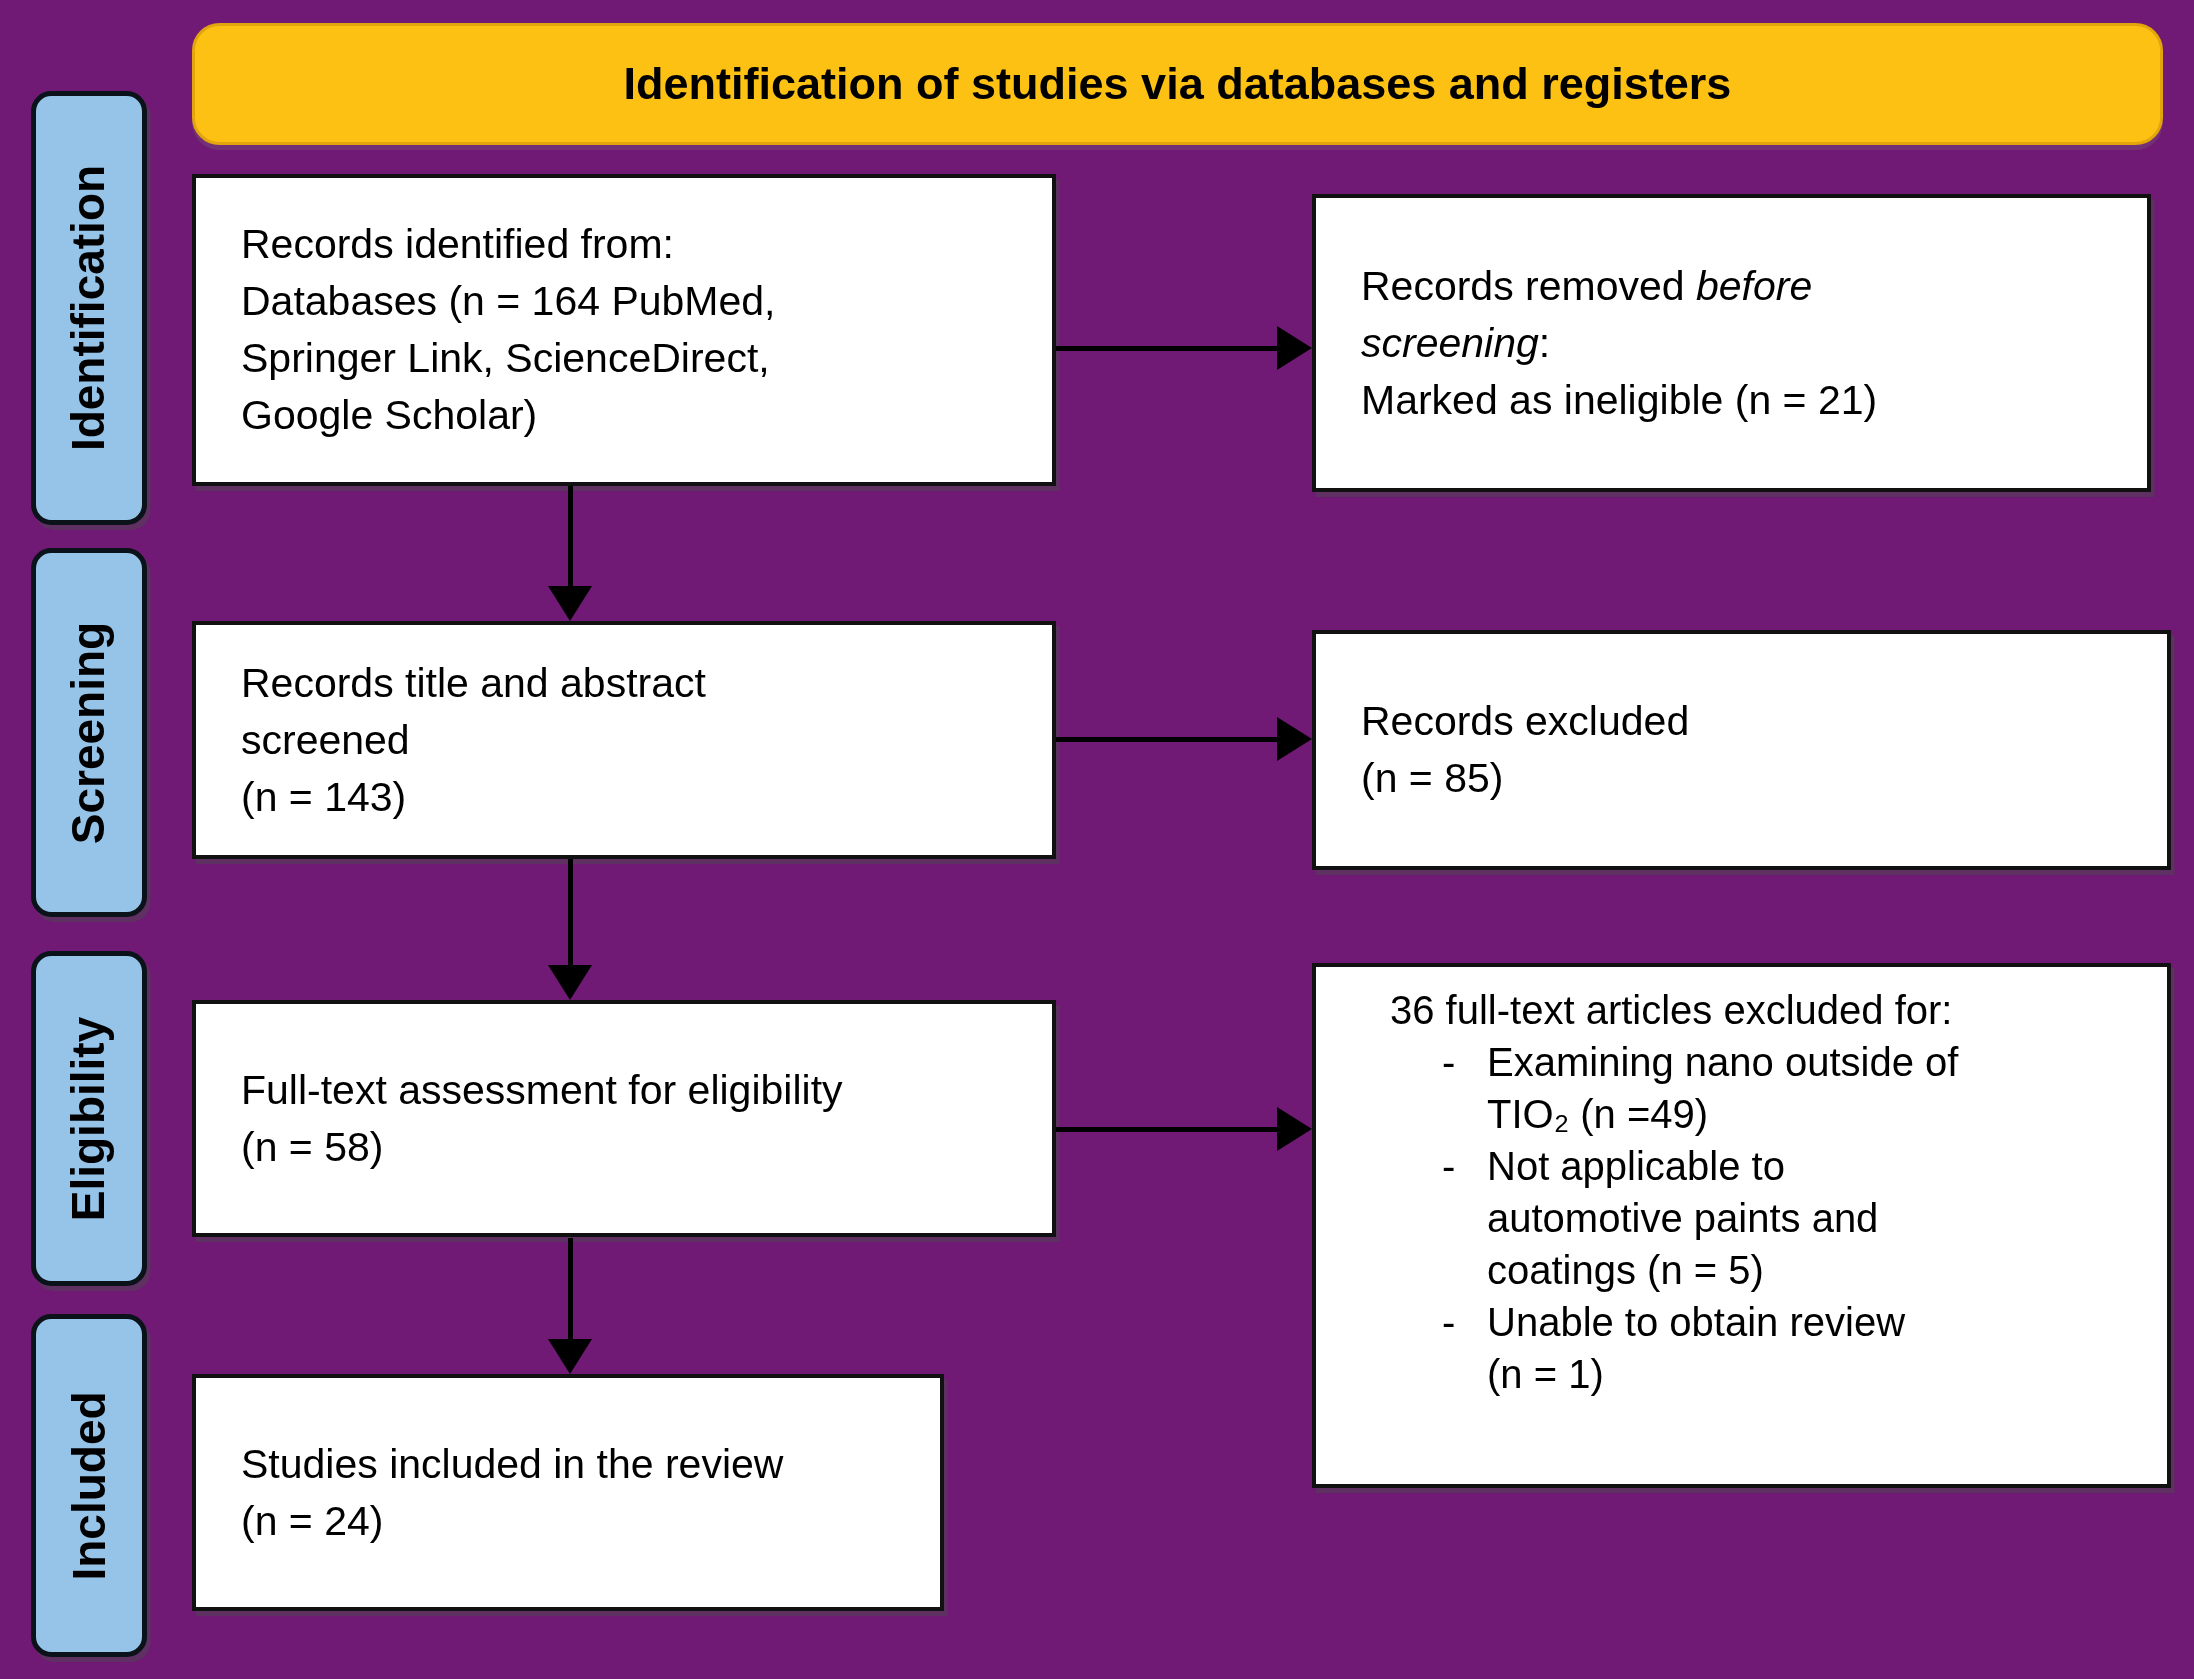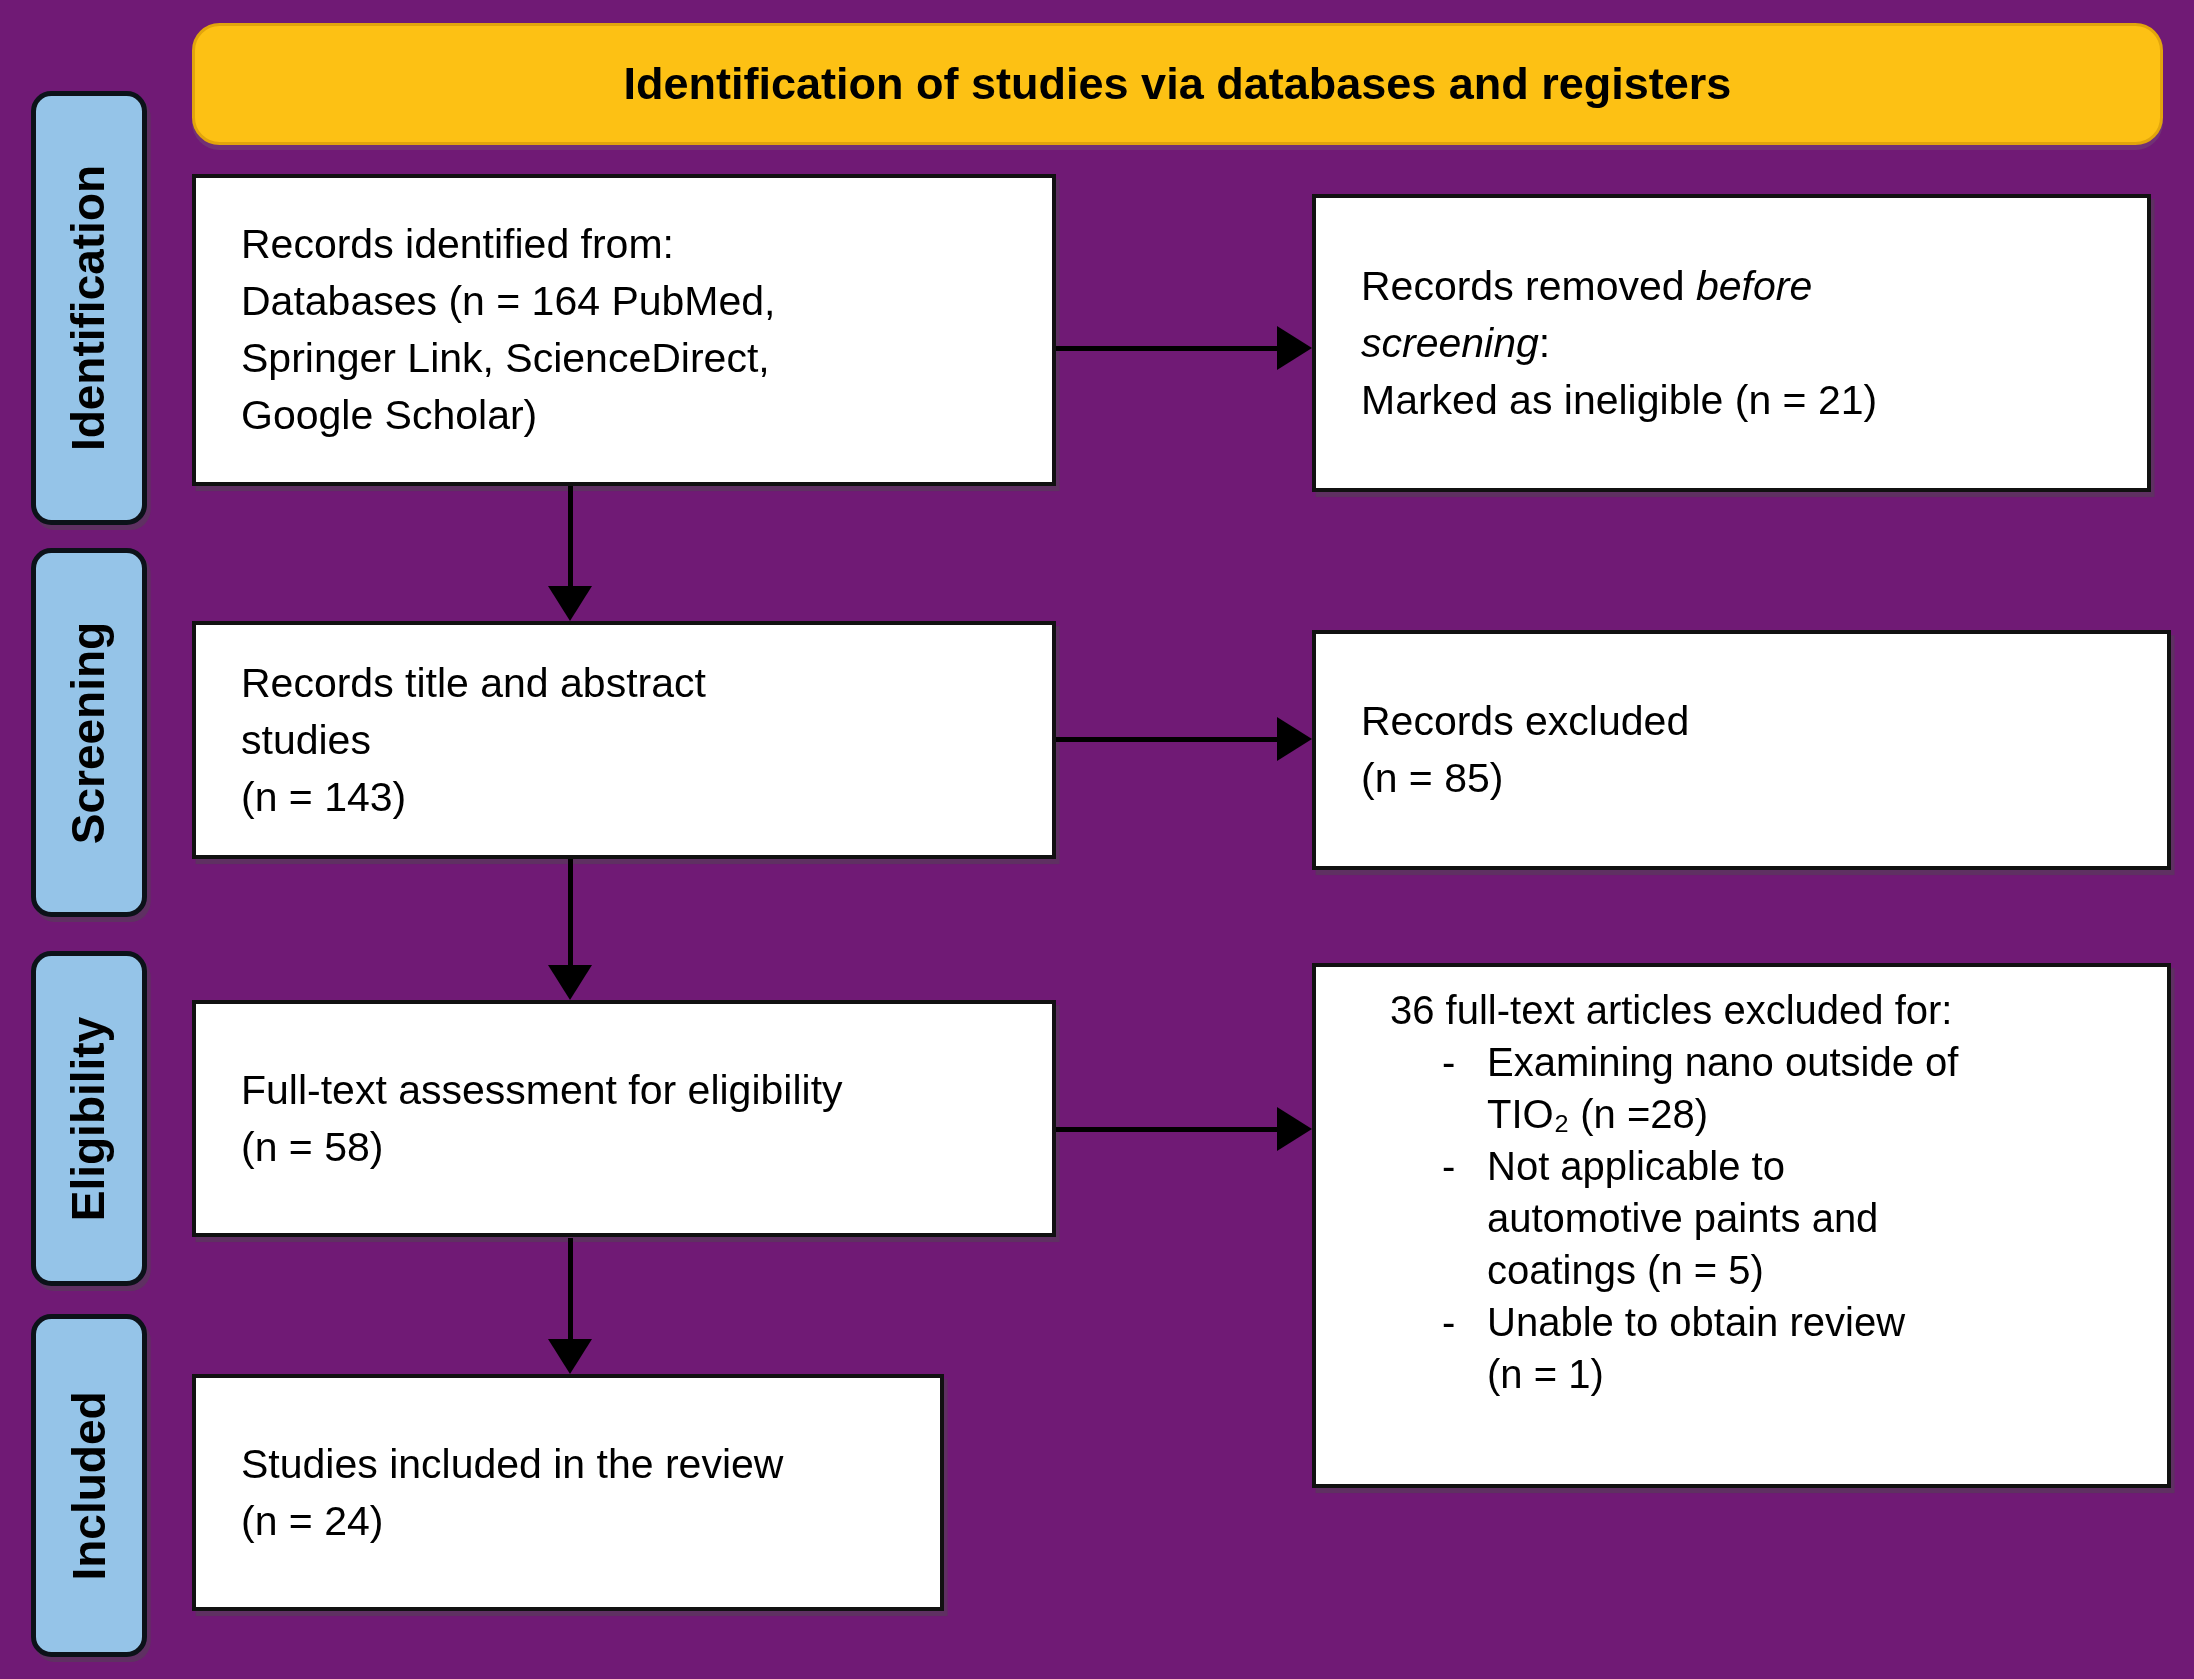--- a/index.html
+++ b/index.html
@@ -130,42 +130,42 @@
   </div>
 
   <div class="wbox" id="box-removed">
     <div class="pad"><span>Records removed </span><span class="it">before</span></div>
     <div class="pad"><span class="it">screening</span><span>:</span></div>
     <div class="pad indent2">Marked as ineligible (n = 21)</div>
   </div>
 
   <div class="wbox" id="box-screened">
     <div class="pad">Records title and abstract</div>
-    <div class="pad">studies</div>
+    <div class="pad">screened</div>
     <div class="pad">(n = 143)</div>
   </div>
 
   <div class="wbox" id="box-excluded">
     <div class="pad">Records excluded</div>
     <div class="pad">(n = 85)</div>
   </div>
 
   <div class="wbox" id="box-fulltext">
     <div class="pad">Full-text assessment for eligibility</div>
     <div class="pad">(n = 58)</div>
   </div>
 
   <div class="wbox" id="box-ftexcluded">
     <div class="inner">
       <div>36 full-text articles excluded for:</div>
       <div class="bullet-row">
         <div class="bullet-marker">-</div>
         <div>
           <div>Examining nano outside of</div>
-          <div>TIO₂ (n =28)</div>
+          <div>TIO₂ (n =49)</div>
         </div>
       </div>
       <div class="bullet-row">
         <div class="bullet-marker">-</div>
         <div>
           <div>Not applicable to</div>
           <div>automotive paints and</div>
           <div>coatings (n = 5)</div>
         </div>
       </div>

